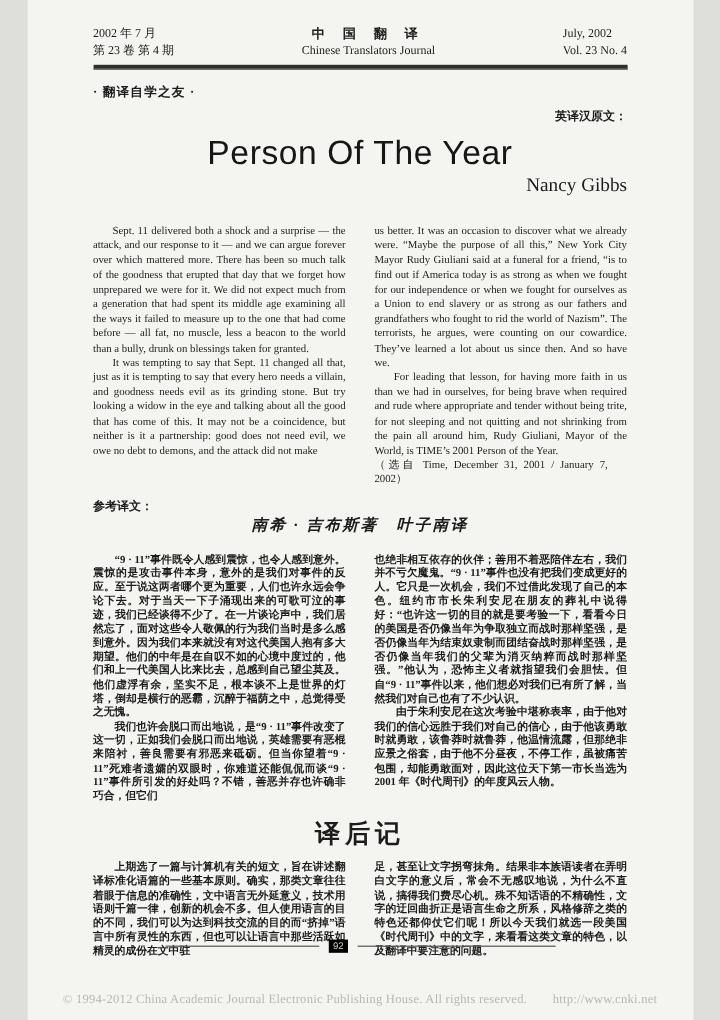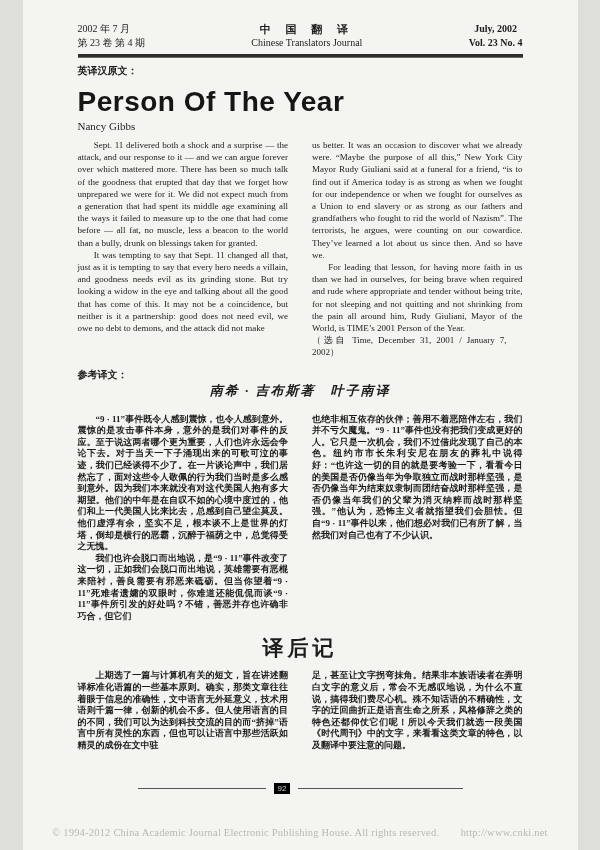--- a/index.html
+++ b/index.html
@@ -18,49 +18,49 @@
     padding:22px 55px 0 55px;
     overflow:hidden;
   }
   
   .jheader{
     display:flex;justify-content:space-between;align-items:flex-start;
     font-size:10px;line-height:14px;
   }
   .jheader .hl{ text-align:left; }
   .jheader .hc{ text-align:center; }
-  .jheader .hr{ text-align:center;font-weight:bold; }
+  .jheader .hr{ text-align:left; }
   .hc .cn-title{ font-weight:bold;letter-spacing:6px;font-size:11px; }
   .header-rule{
     margin-top:4px;
     height:3px;background:#2e2e2c;
     border-bottom:1px solid #6a6a66;
   }
   
   .section-label{
     margin-top:12px;
     font-weight:bold;font-size:10.5px;letter-spacing:1px;
   }
   .src-label{
     margin-top:6px;
-    font-weight:bold;font-size:10px;
+    font-weight:bold;font-size:10px;text-align:right;
   }
   
   .etitle{
     margin:8px 0 2px 0;
-    text-align:left;
+    text-align:center;
     font-family:"Liberation Sans", sans-serif;
-    font-weight:700;
+    font-weight:400;
     font-size:28px;letter-spacing:.5px;
     color:#161616;
   }
   .eauthor{
-    text-align:left;
-    font-size:11px;
-    margin-bottom:7px;
+    text-align:right;
+    font-size:16px;
+    margin-bottom:22px;
   }
   .cols{
     display:flex;
     gap:24px;
   }
   .col{ flex:1 1 0;min-width:0; }
   .english .col p{
     margin:0;
     font-size:9px;line-height:12.2px;
     text-align:justify;
@@ -145,20 +145,21 @@
       <div class="cn-title">中  国  翻  译</div>
       <div>Chinese  Translators  Journal</div>
     </div>
     <div class="hr">
       <div>July, 2002</div>
       <div>Vol. 23  No. 4</div>
     </div>
   </div>
   <div class="header-rule"></div>
 
+  <div class="section-label">· 翻译自学之友 ·</div>
   <div class="src-label">英译汉原文：</div>
 
   <h1 class="etitle">Person Of The Year</h1>
   <div class="eauthor">Nancy Gibbs</div>
 
   <div class="cols english">
     <div class="col">
       <p class="ind">Sept. 11 delivered both a shock and a surprise — the attack, and our response to it — and we can argue forever over which mattered more. There has been so much talk of the goodness that erupted that day that we forget how unprepared we were for it. We did not expect much from a generation that had spent its middle age examining all the ways it failed to measure up to the one that had come before — all fat, no muscle, less a beacon to the world than a bully, drunk on blessings taken for granted.</p>
       <p class="ind">It was tempting to say that Sept. 11 changed all that, just as it is tempting to say that every hero needs a villain, and goodness needs evil as its grinding stone. But try looking a widow in the eye and talking about all the good that has come of this. It may not be a coincidence, but neither is it a partnership: good does not need evil, we owe no debt to demons, and the attack did not make</p>
     </div>
@@ -173,20 +174,21 @@
 
   <div class="cbyline">南希 · 吉布斯著　叶子南译</div>
 
   <div class="cols chinese">
     <div class="col">
       <p class="ind">“9 · 11”事件既令人感到震惊，也令人感到意外。震惊的是攻击事件本身，意外的是我们对事件的反应。至于说这两者哪个更为重要，人们也许永远会争论下去。对于当天一下子涌现出来的可歌可泣的事迹，我们已经谈得不少了。在一片谈论声中，我们居然忘了，面对这些令人敬佩的行为我们当时是多么感到意外。因为我们本来就没有对这代美国人抱有多大期望。他们的中年是在自叹不如的心境中度过的，他们和上一代美国人比来比去，总感到自己望尘莫及。他们虚浮有余，坚实不足，根本谈不上是世界的灯塔，倒却是横行的恶霸，沉醉于福荫之中，总觉得受之无愧。</p>
       <p class="ind">我们也许会脱口而出地说，是“9 · 11”事件改变了这一切，正如我们会脱口而出地说，英雄需要有恶棍来陪衬，善良需要有邪恶来砥砺。但当你望着“9 · 11”死难者遗孀的双眼时，你难道还能侃侃而谈“9 · 11”事件所引发的好处吗？不错，善恶并存也许确非巧合，但它们</p>
     </div>
     <div class="col">
       <p>也绝非相互依存的伙伴；善用不着恶陪伴左右，我们并不亏欠魔鬼。“9 · 11”事件也没有把我们变成更好的人。它只是一次机会，我们不过借此发现了自己的本色。纽约市市长朱利安尼在朋友的葬礼中说得好：“也许这一切的目的就是要考验一下，看看今日的美国是否仍像当年为争取独立而战时那样坚强，是否仍像当年为结束奴隶制而团结奋战时那样坚强，是否仍像当年我们的父辈为消灭纳粹而战时那样坚强。”他认为，恐怖主义者就指望我们会胆怯。但自“9 · 11”事件以来，他们想必对我们已有所了解，当然我们对自己也有了不少认识。</p>
+      <p class="ind">由于朱利安尼在这次考验中堪称表率，由于他对我们的信心远胜于我们对自己的信心，由于他该勇敢时就勇敢，该鲁莽时就鲁莽，他温情流露，但那绝非应景之俗套，由于他不分昼夜，不停工作，虽被痛苦包围，却能勇敢面对，因此这位天下第一市长当选为 2001 年《时代周刊》的年度风云人物。</p>
     </div>
   </div>
 
   <h3 class="ps-title">译后记</h3>
 
   <div class="cols chinese">
     <div class="col">
       <p class="ind">上期选了一篇与计算机有关的短文，旨在讲述翻译标准化语篇的一些基本原则。确实，那类文章往往着眼于信息的准确性，文中语言无外延意义，技术用语则千篇一律，创新的机会不多。但人使用语言的目的不同，我们可以为达到科技交流的目的而“挤掉”语言中所有灵性的东西，但也可以让语言中那些活跃如精灵的成份在文中驻</p>
     </div>
     <div class="col">

